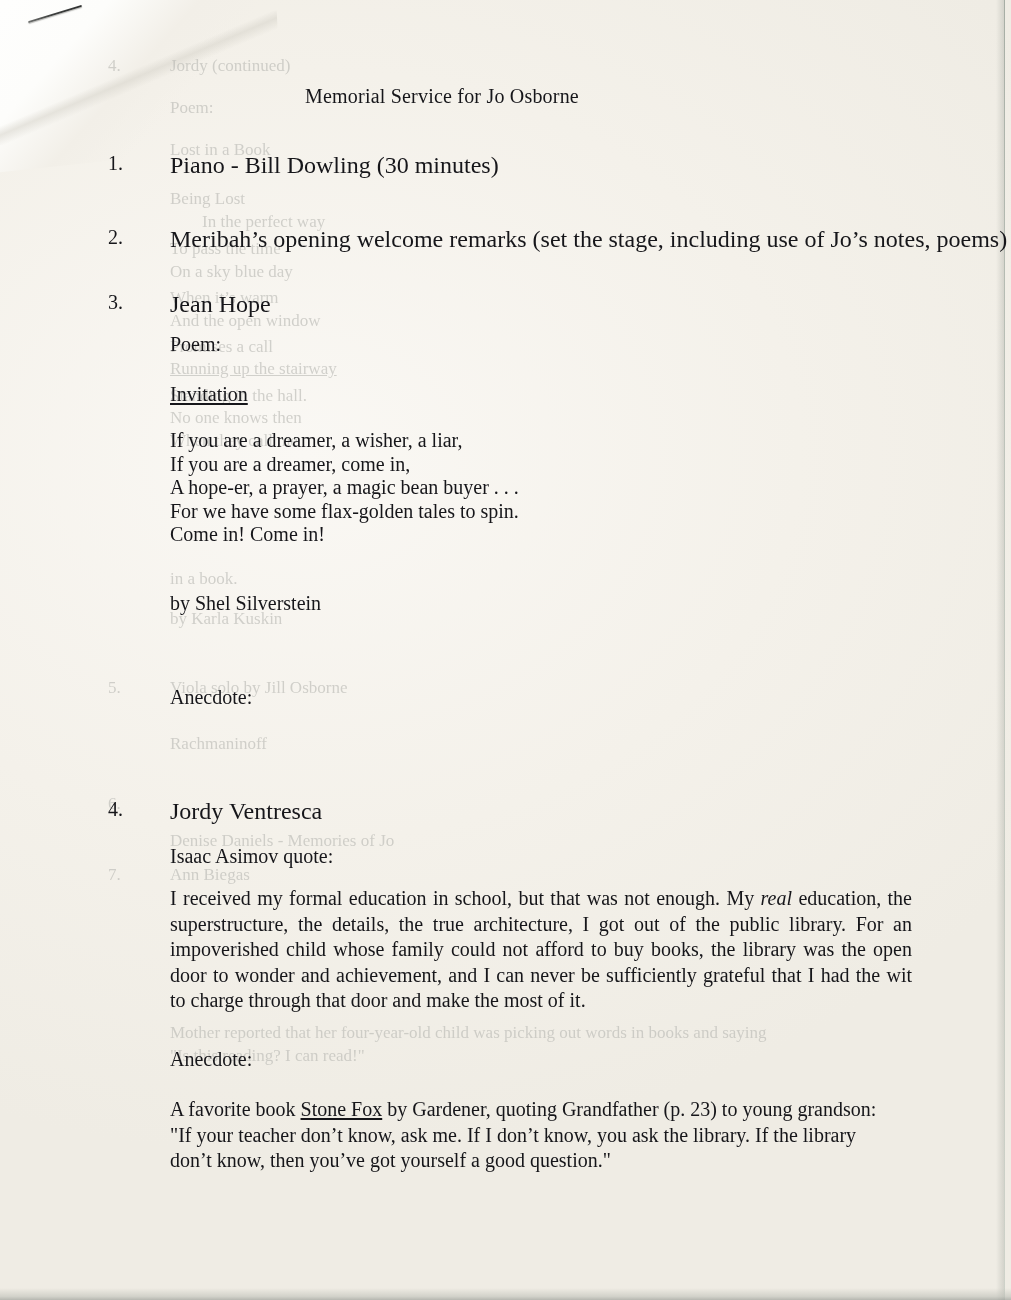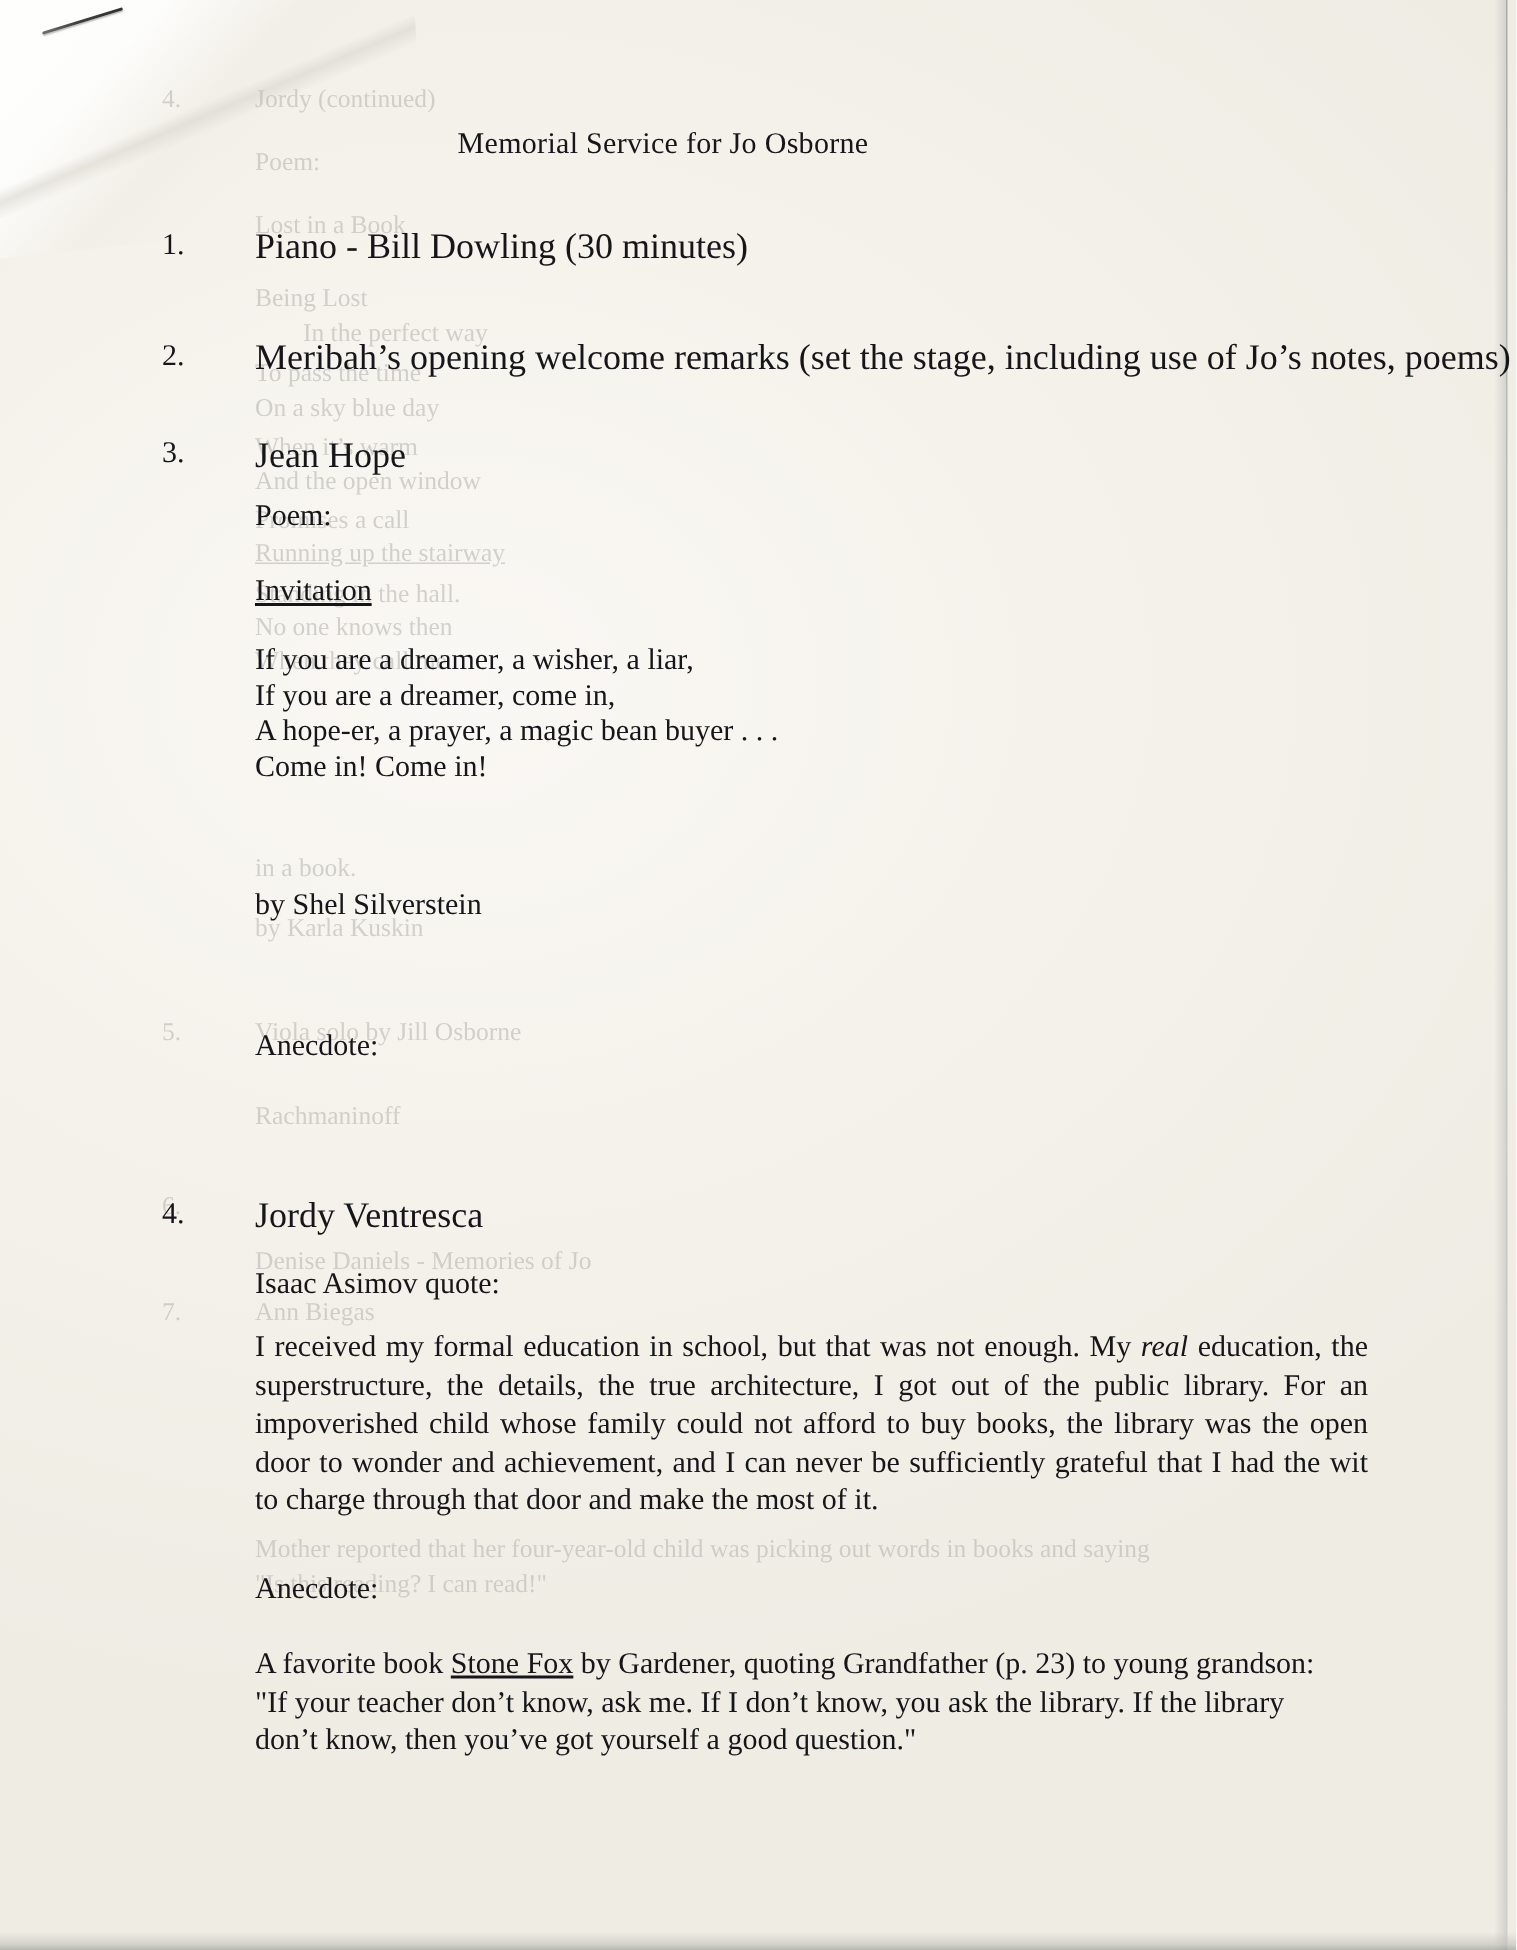--- a/index.html
+++ b/index.html
@@ -197,20 +197,21 @@
     </div>
 
     <div class="block" style="top:333px;">Poem:</div>
 
     <div class="block u" style="top:383px;">Invitation</div>
 
     <div class="block" style="top:429px;">
       <div class="poem-line">If you are a dreamer, a wisher, a liar,</div>
       <div class="poem-line">If you are a dreamer, come in,</div>
       <div class="poem-line">A hope-er, a prayer, a magic bean buyer . . .</div>
+      <div class="poem-line">For we have some flax-golden tales to spin.</div>
       <div class="poem-line">Come in!  Come in!</div>
     </div>
 
     <div class="block" style="top:592px;">by Shel Silverstein</div>
 
     <div class="block" style="top:686px;">Anecdote:</div>
 
 
     <div class="item" style="top:798px;">
       <span class="item-num">4.</span>

